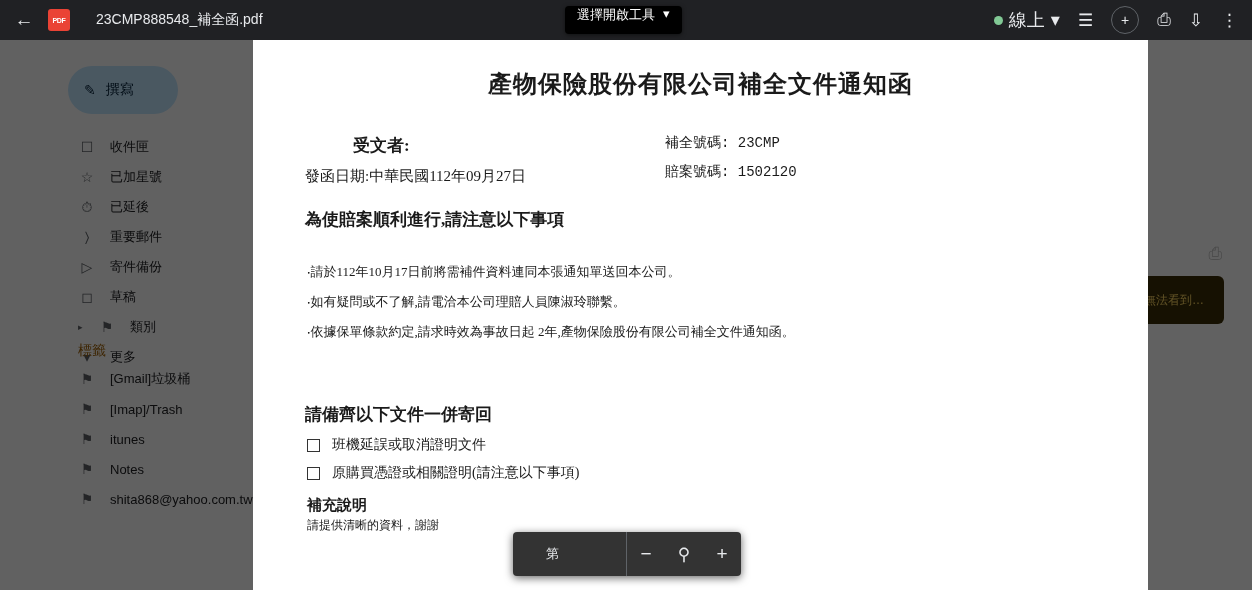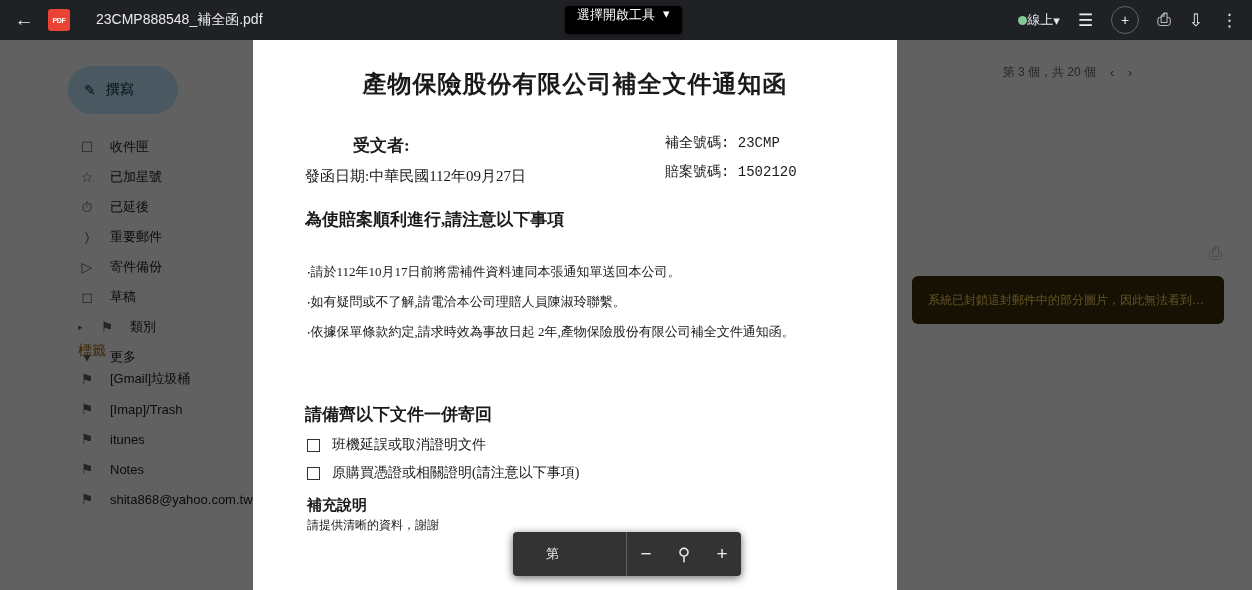--- a/index.html
+++ b/index.html
@@ -122,22 +122,22 @@
     width: 22px; height: 22px; border-radius: 3px;
     background: #ea4335; color: #fff; font-size: 7px; font-weight: bold;
     display: flex; align-items: center; justify-content: center;
     letter-spacing: -0.3px;
   }
   .pdf-actions {
     margin-left: auto; display: flex; align-items: center; gap: 18px;
     padding-right: 14px; font-size: 17px; color: #e8eaed;
   }
   .pdf-action-chip {
-    display: flex; align-items: center; 
-    font-size: 13px;
+    display: flex; align-items: center; gap: 6px;
+    font-size: 18px;
     justify-content: flex-end;
   }
   .dot-online {
     width: 9px; height: 9px; border-radius: 50%; background: #81c995;
   }
   .circle-btn {
     width: 28px; height: 28px; border-radius: 50%;
     border: 1px solid #5f6368; display: flex;
     align-items: center; justify-content: center; font-size: 14px;
   }
@@ -145,21 +145,21 @@
   .tool-chip {
     position: absolute; top: 6px; left: 565px; z-index: 60;
     height: 28px; background: #000; color: #fff;
     border-radius: 4px; display: flex; align-items: flex-start;
     gap: 8px; padding: 0 12px; font-size: 13px;
     box-shadow: 0 1px 4px rgba(0,0,0,0.5);
   }
 
   .pdf-page {
     position: absolute; left: 253px; top: 28px;
-    width: 644px; height: 562px;
+    width: 895px; height: 562px;
     background: #ffffff;
     z-index: 30;
     overflow: hidden;
     font-family: "Liberation Serif", serif;
     color: #1a1a1a;
   }
   .doc-title {
     text-align: center; margin-top: 40px;
     font-size: 24px; font-weight: bold; letter-spacing: 1px;
   }

